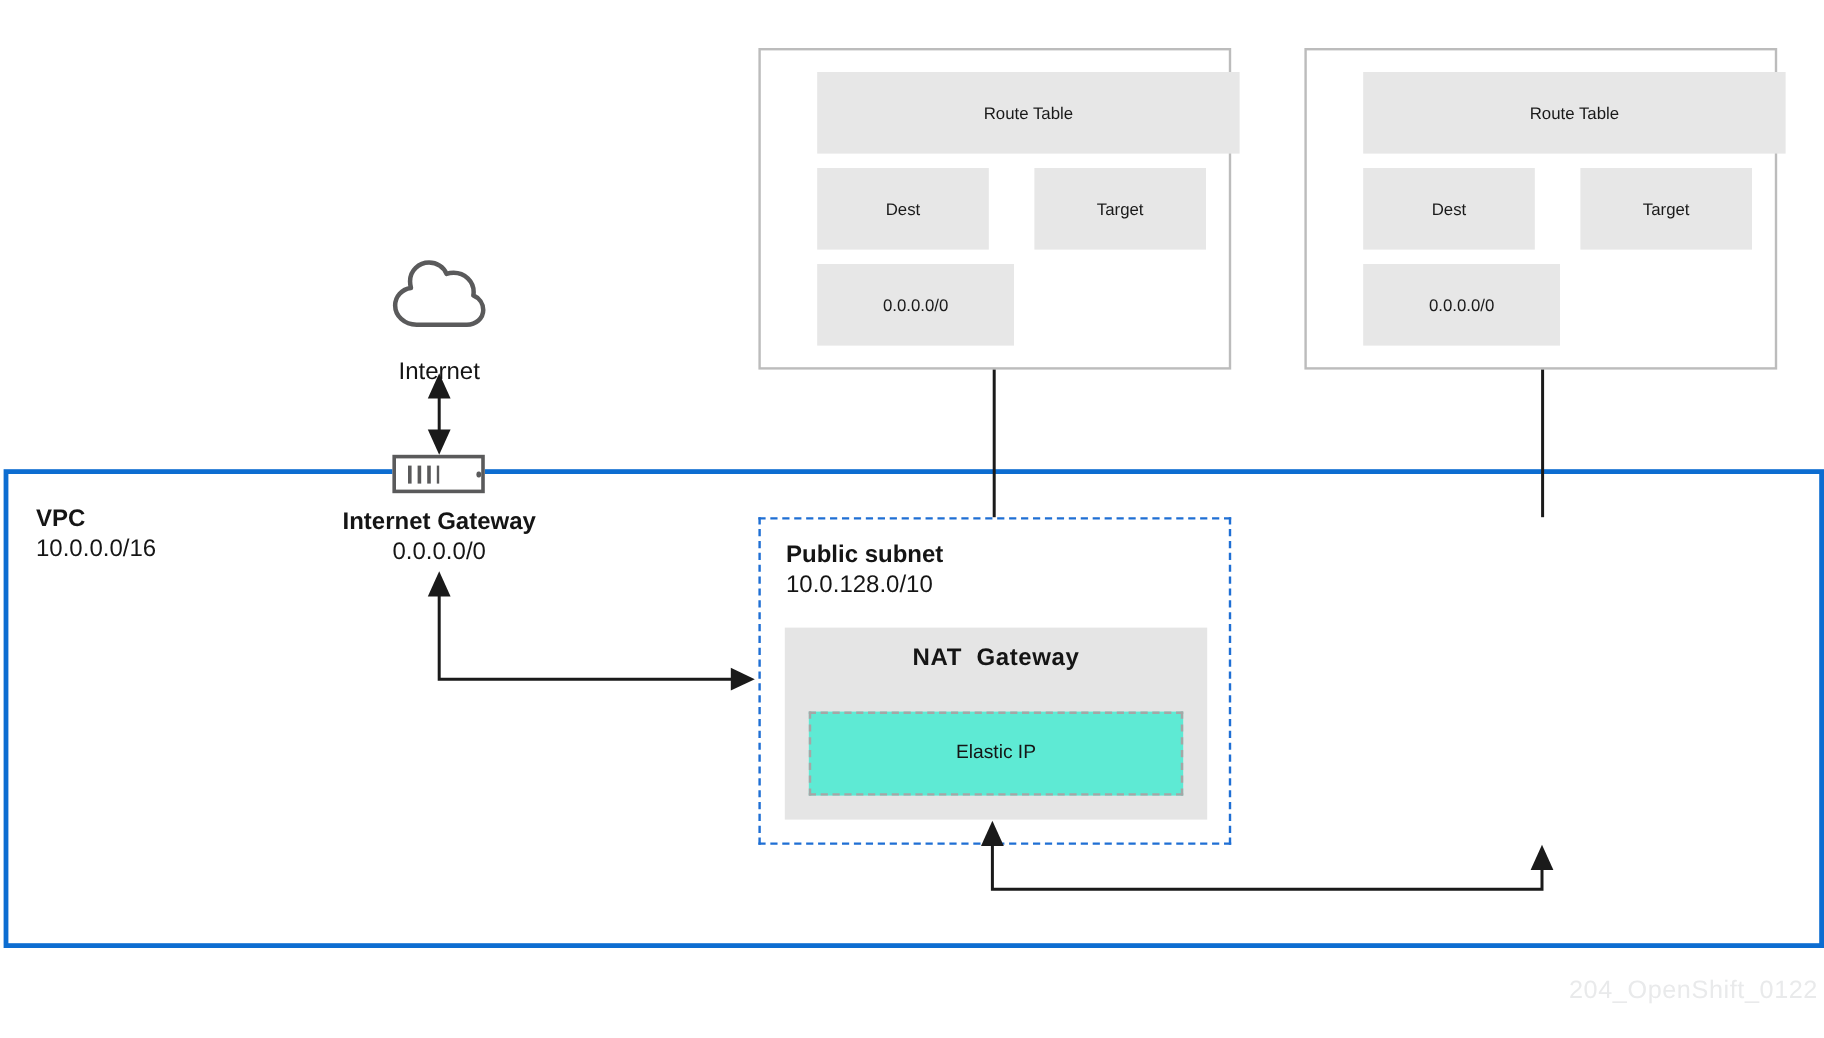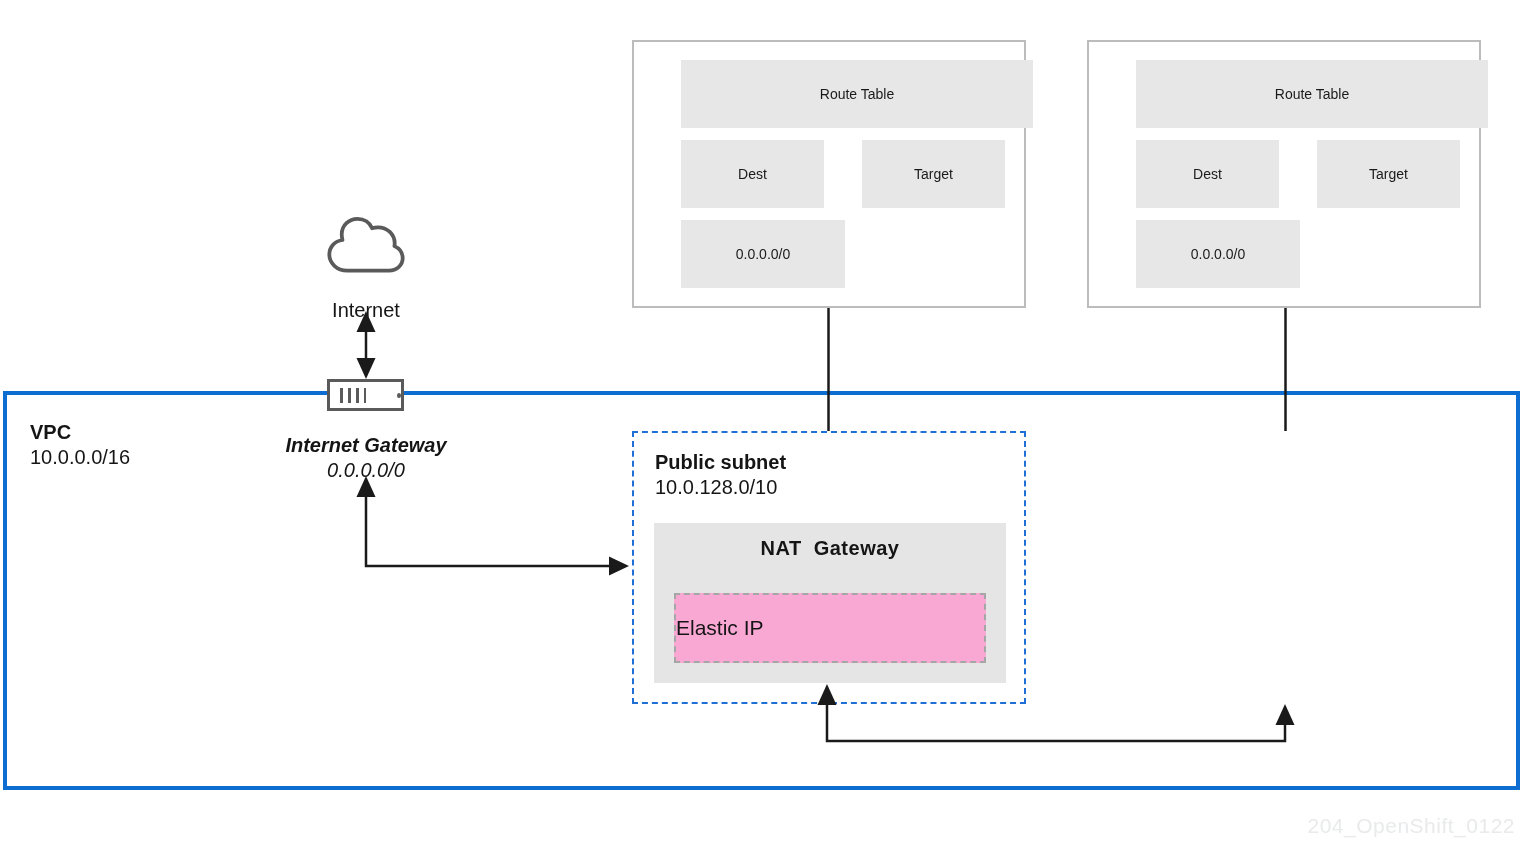--- a/index.html
+++ b/index.html
@@ -21,21 +21,21 @@
   .cidr-label{font-size:20px;font-weight:400;}
 
   
   .cloud-wrap{left:318px;top:216px;width:96px;height:64px;z-index:4;}
   .internet-label{left:286px;top:285px;width:160px;text-align:center;font-size:20px;font-weight:500;z-index:4;margin-top:14px;}
   .igw-icon{left:327px;top:379px;width:71px;height:26px;background:#ffffff;border:3px solid #5a5a5b;z-index:5;
     display:flex;align-items:center;}
   .igw-bar{width:4px;height:15px;background:#5a5a5b;margin-right:5px;}
   .igw-bar:first-child{margin-left:10px;}
   .igw-dot{width:5px;height:5px;border-radius:50%;background:#5a5a5b;margin-left:26px;}
-  .igw-label{left:276px;top:433px;width:180px;text-align:center;line-height:25px;z-index:4;font-style:italic;}
+  .igw-label{left:276px;top:423px;width:180px;text-align:center;line-height:25px;z-index:4;}
 
   
   .rt-box{top:40px;width:394px;height:268px;background:#ffffff;border:2px solid #bcbcbc;box-sizing:border-box;z-index:2;}
   .rt-1{left:632px;}
   .rt-2{left:1087px;}
   .rt-inner{position:absolute;left:19px;top:18px;width:352px;}
   .rt-cell{background:#e7e7e7;display:flex;align-items:center;justify-content:center;
     font-size:14px;color:#1a1a1a;margin-left:28px;}
   .rt-head{width:352px;height:68px;margin-bottom:12px;}
   .rt-row{display:flex;gap:10px;margin-bottom:12px;}
@@ -44,22 +44,22 @@
   
   .subnet{top:431px;width:394px;height:273px;border:2px dashed #1f6fd4;box-sizing:border-box;background:transparent;z-index:2;}
   .subnet-public{left:632px;}
   .subnet-private{left:1086px;width:393px;}
   .subnet-title{position:absolute;left:21px;top:17px;line-height:25px;}
 
   
   .nat-box{position:absolute;left:20px;top:90px;width:352px;height:160px;background:#e5e5e5;z-index:3;}
   .nat-title{position:absolute;left:0;top:14px;width:100%;text-align:center;
     font-size:20px;font-weight:700;word-spacing:6px;letter-spacing:0.5px;}
-  .eip-box{position:absolute;left:20px;top:70px;width:308px;height:66px;background:#f9a8d4;
-    border:2px dashed #a6a6a6;display:flex;align-items:center;font-size:21px;}
+  .eip-box{position:absolute;left:20px;top:70px;width:308px;height:66px;background:#5eead4;
+    border:2px dashed #a6a6a6;display:flex;align-items:center;justify-content:center;font-size:16px;}
 
   .watermark{left:0;top:814px;width:1515px;text-align:right;font-size:21px;color:#e9eaeb;z-index:2;letter-spacing:0.5px;}
 </style>
 </head>
 <body>
 
 <div class="canvas">
 
   <svg class="connectors" viewBox="0 0 1520 865">
 

